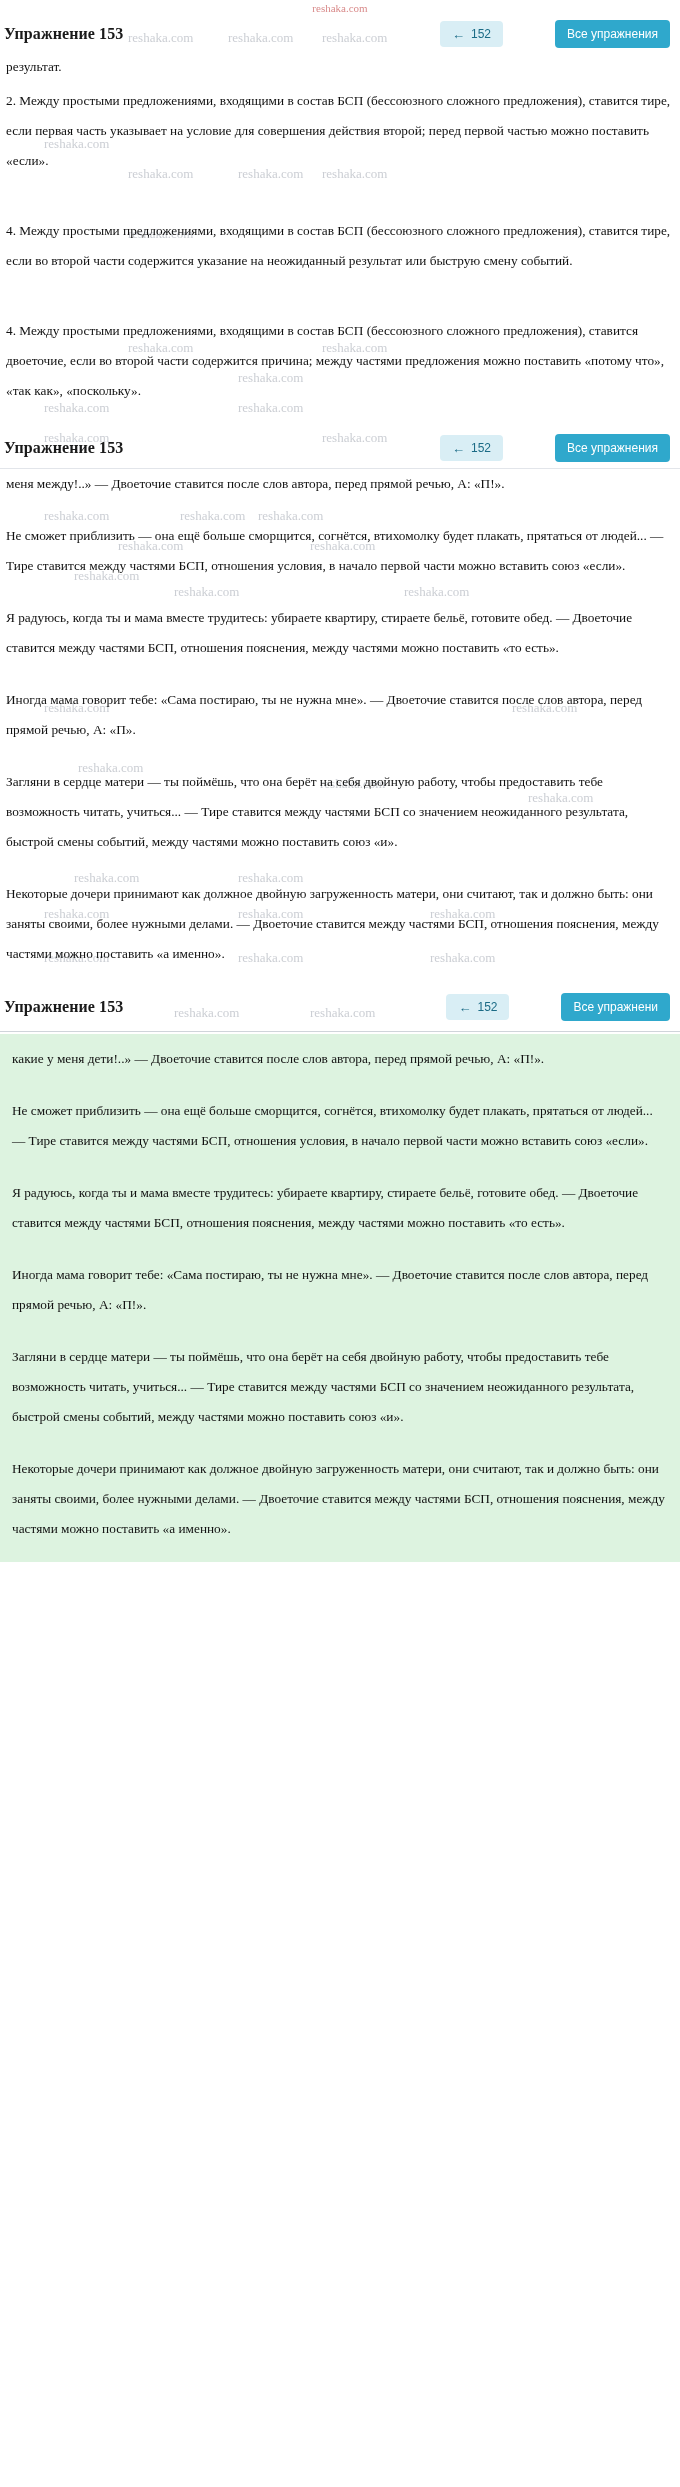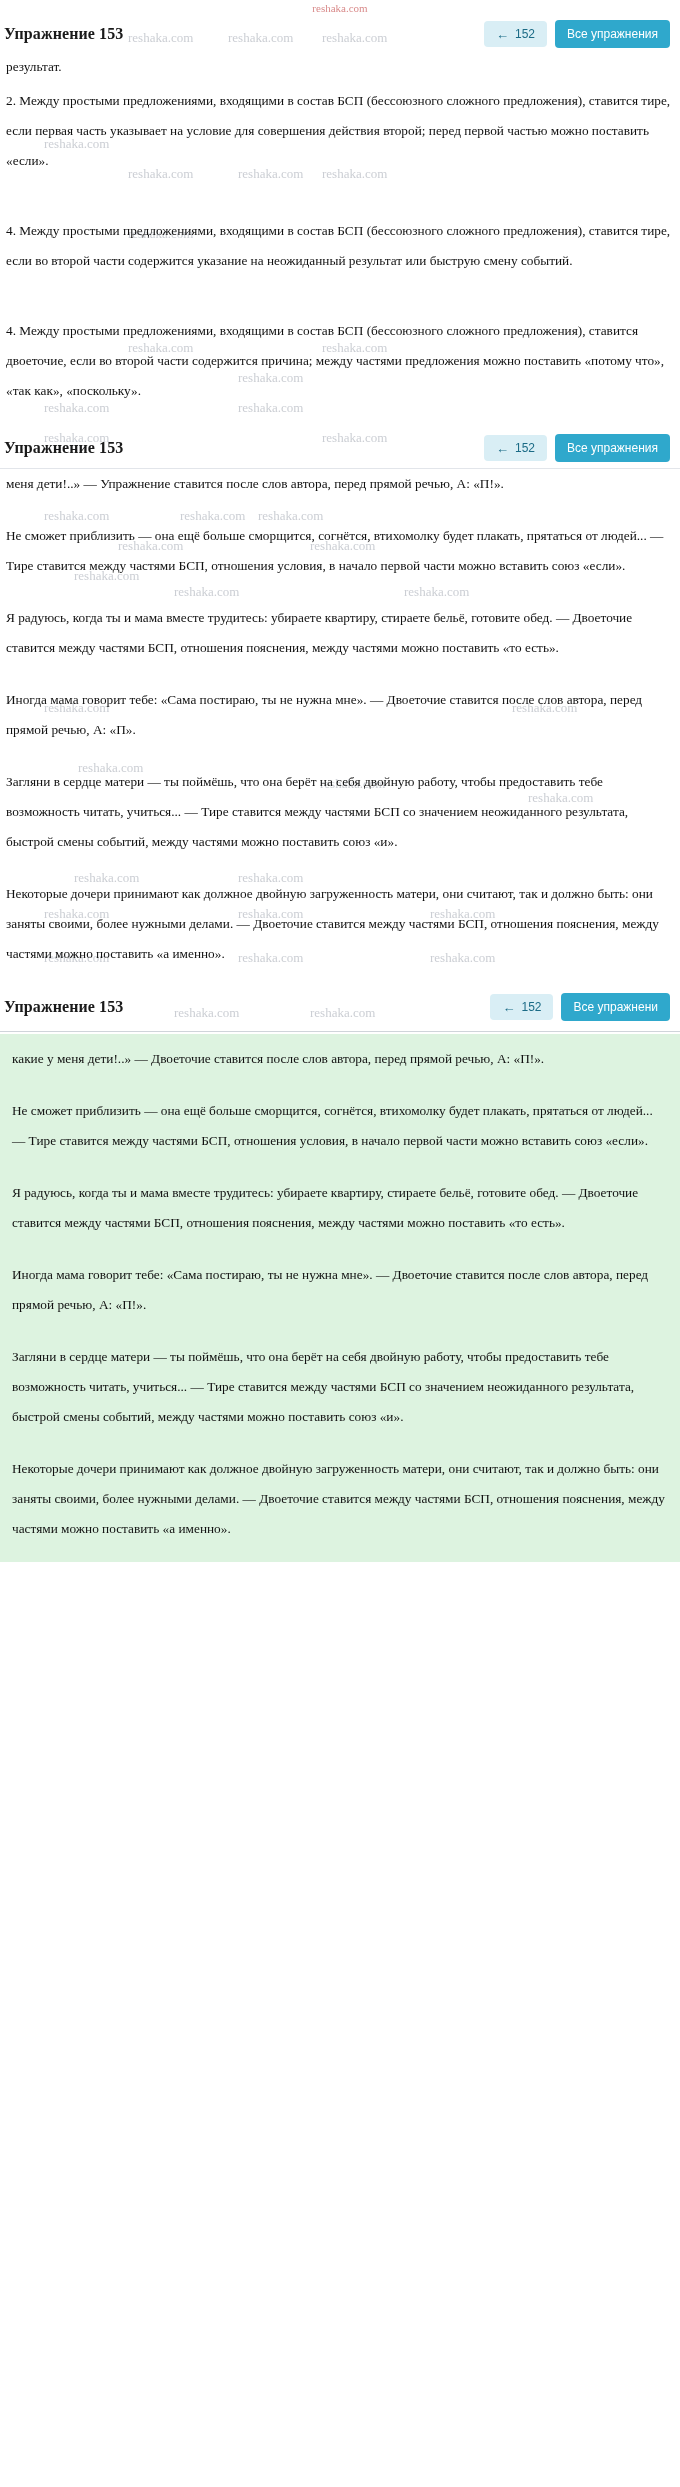--- a/index.html
+++ b/index.html
@@ -75,20 +75,21 @@
   .nav-all {
     background: #2fa8cc;
     color: #ffffff;
     border: none;
     border-radius: 4px;
     font-family: "Liberation Sans", sans-serif;
     font-size: 12px;
     padding: 7px 12px;
     cursor: pointer;
     white-space: nowrap;
+    margin-left: 44px;
   }
 
   .body-text {
     font-family: "Liberation Serif", serif;
     font-size: 13.3px;
     line-height: 30px;
     color: #111;
     padding: 0 6px;
     text-align: left;
   }
@@ -221,21 +222,21 @@
         <button class="nav-pill">
           <span class="arrow">←</span>
           <span>152</span>
         </button>
         <button class="nav-all">Все упражнения</button>
       </div>
     </div>
     <div class="divider-thin"></div>
 
     <div class="body-text">
-      <p>меня дети!..» — Упражнение ставится после слов автора, перед прямой речью, А: «П!».</p>
+      <p>меня между!..» — Двоеточие ставится после слов автора, перед прямой речью, А: «П!».</p>
       <div class="gap"></div>
       <p>Не сможет приблизить — она ещё больше сморщится, согнётся, втихомолку будет плакать, прятаться от людей... — Тире ставится между частями БСП, отношения условия, в начало первой части можно вставить союз «если».</p>
       <div class="gap"></div>
       <p>Я радуюсь, когда ты и мама вместе трудитесь: убираете квартиру, стираете бельё, готовите обед. — Двоеточие ставится между частями БСП, отношения пояснения, между частями можно поставить «то есть».</p>
       <div class="gap"></div>
       <p>Иногда мама говорит тебе: «Сама постираю, ты не нужна мне». — Двоеточие ставится после слов автора, перед прямой речью, А: «П».</p>
       <div class="gap"></div>
       <p>Загляни в сердце матери — ты поймёшь, что она берёт на себя двойную работу, чтобы предоставить тебе возможность читать, учиться... — Тире ставится между частями БСП со значением неожиданного результата, быстрой смены событий, между частями можно поставить союз «и».</p>
       <div class="gap"></div>
       <p>Некоторые дочери принимают как должное двойную загруженность матери, они считают, так и должно быть: они заняты своими, более нужными делами. — Двоеточие ставится между частями БСП, отношения пояснения, между частями можно поставить «а именно».</p>

